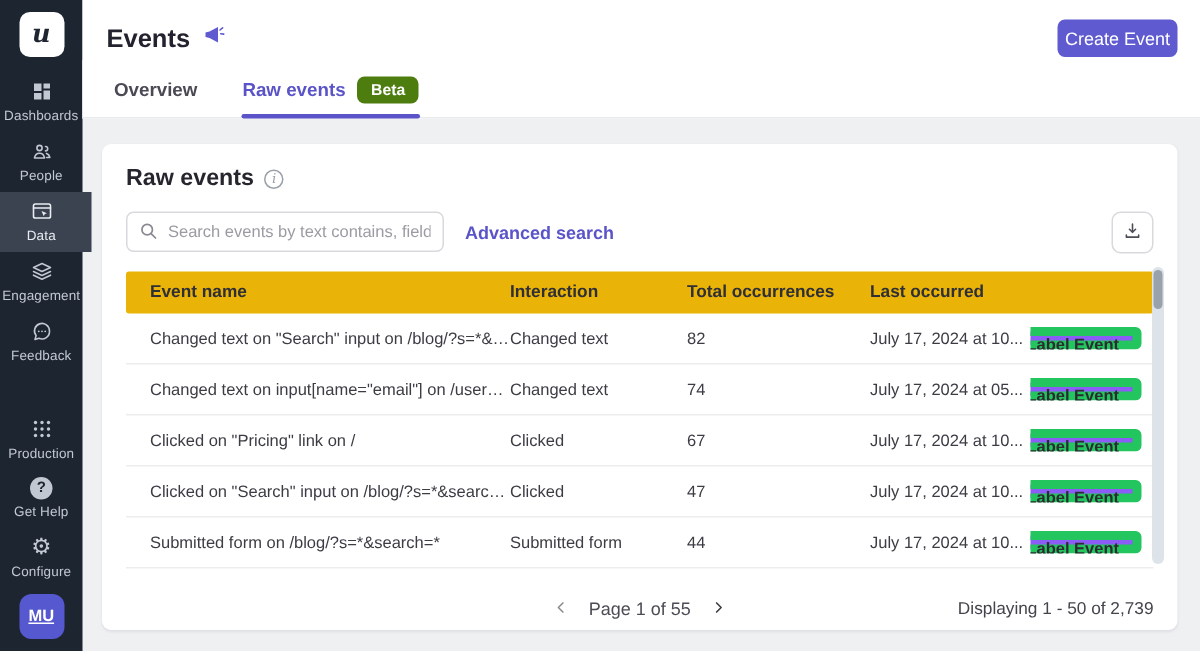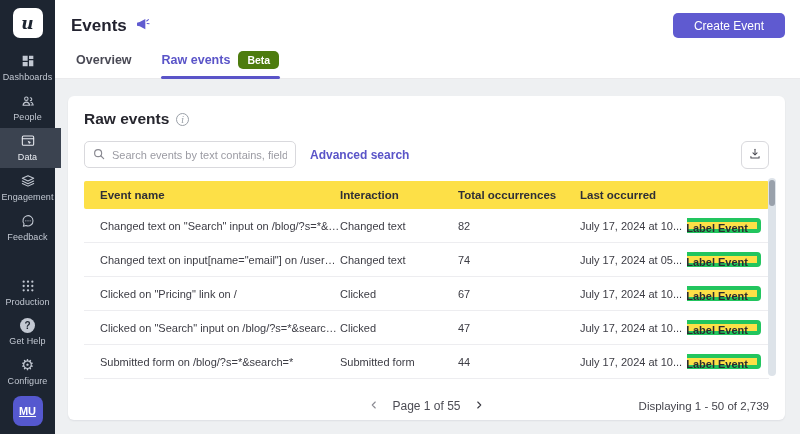--- a/index.html
+++ b/index.html
@@ -27,21 +27,21 @@
             font-size:11px; font-weight:bold; display:flex; align-items:center; justify-content:center;
             margin:4px 0 8px; cursor:pointer;text-decoration:underline; }
 
   
   .main { flex:1; display:flex; flex-direction:column; min-width:0; }
   .topbar { background:#fff; }
   .title-row { display:flex; align-items:center; padding:13px 15px 2px 16px; }
   .page-title { font-size:17px; font-weight:bold; color:#232330; }
   .megaphone { margin-left:8px; }
   .create-btn { margin-left:auto; background:#5f5ad0; color:#fff; border:none; border-radius:5px;
-                height:25px; padding:0 21px; font-size:12px; font-family:inherit; cursor:pointer; }
+                height:25px; padding:0 5px; font-size:12px; font-family:inherit; cursor:pointer; }
   .tabbar { display:flex; gap:28px; padding:0 20px; border-bottom:1px solid #eaeaec; background:#fff; }
   .tab { display:flex; align-items:center; gap:8px; padding:11px 1px 9px; font-size:12.5px;
          font-weight:bold; color:#4a4a55; cursor:pointer; position:relative; }
   .tab.active { color:#5a54c8; }
   .tab.active::after { content:""; position:absolute; left:0; right:0; bottom:-1px; height:3px;
                        background:#5a54c8; border-radius:3px; }
   .beta-badge { background:#4d7c0f; color:#fff; font-size:10.5px; font-weight:bold;
                 padding:3px 9px; border-radius:5px; }
 
   
@@ -63,28 +63,28 @@
   .adv-search { margin-left:14px; font-size:12px; font-weight:bold; color:#5a54c8;
                 text-decoration:none; cursor:pointer; }
   .download-btn { position:absolute; right:16px; top:45px; width:28px; height:28px; background:#fff;
                   border:1px solid #d9d9dd; border-radius:6px; display:flex; align-items:center;
                   justify-content:center; cursor:pointer; }
 
   
   .table-wrap { margin-top:13px; }
   .thead, .trow { display:grid; grid-template-columns:256px 118px 122px 107px 1fr;
                   align-items:center; }
-  .thead { background:#fde047; height:28px; border-radius:2px; }
+  .thead { background:#eab308; height:28px; border-radius:2px; }
   .thead .cell { font-size:11.5px; font-weight:bold; color:#2f2f36; }
   .trow { height:34px; border-bottom:1px solid #ededf0; }
   .trow:last-child { border-bottom:1px solid #ededf0; }
   .cell { font-size:11px; color:#3c3c44; white-space:nowrap; overflow:hidden; text-overflow:ellipsis; }
   .cell:first-child { padding-left:16px; }
   .cell-action { display:flex; justify-content:flex-end; padding-right:8px; }
-  .label-btn { background:#fde047; border:4px solid #22c55e; border-radius:4px; height:15px;
+  .label-btn { background:#8b5cf6; border:6px solid #22c55e; border-radius:4px; height:15px;
                padding:0 9px; font-size:11px; font-weight:bold; color:#2b2b31;
                font-family:inherit; cursor:pointer; }
 
   
   .vscroll { position:absolute; top:82px; right:9px; width:8px; height:198px; background:#dde3e9;
              border-radius:4px; cursor:pointer; }
   .vscroll-thumb { position:absolute; top:2px; left:1px; width:6px; height:26px; background:#99a1ab;
                    border-radius:3px; cursor:grab; }
 
   

